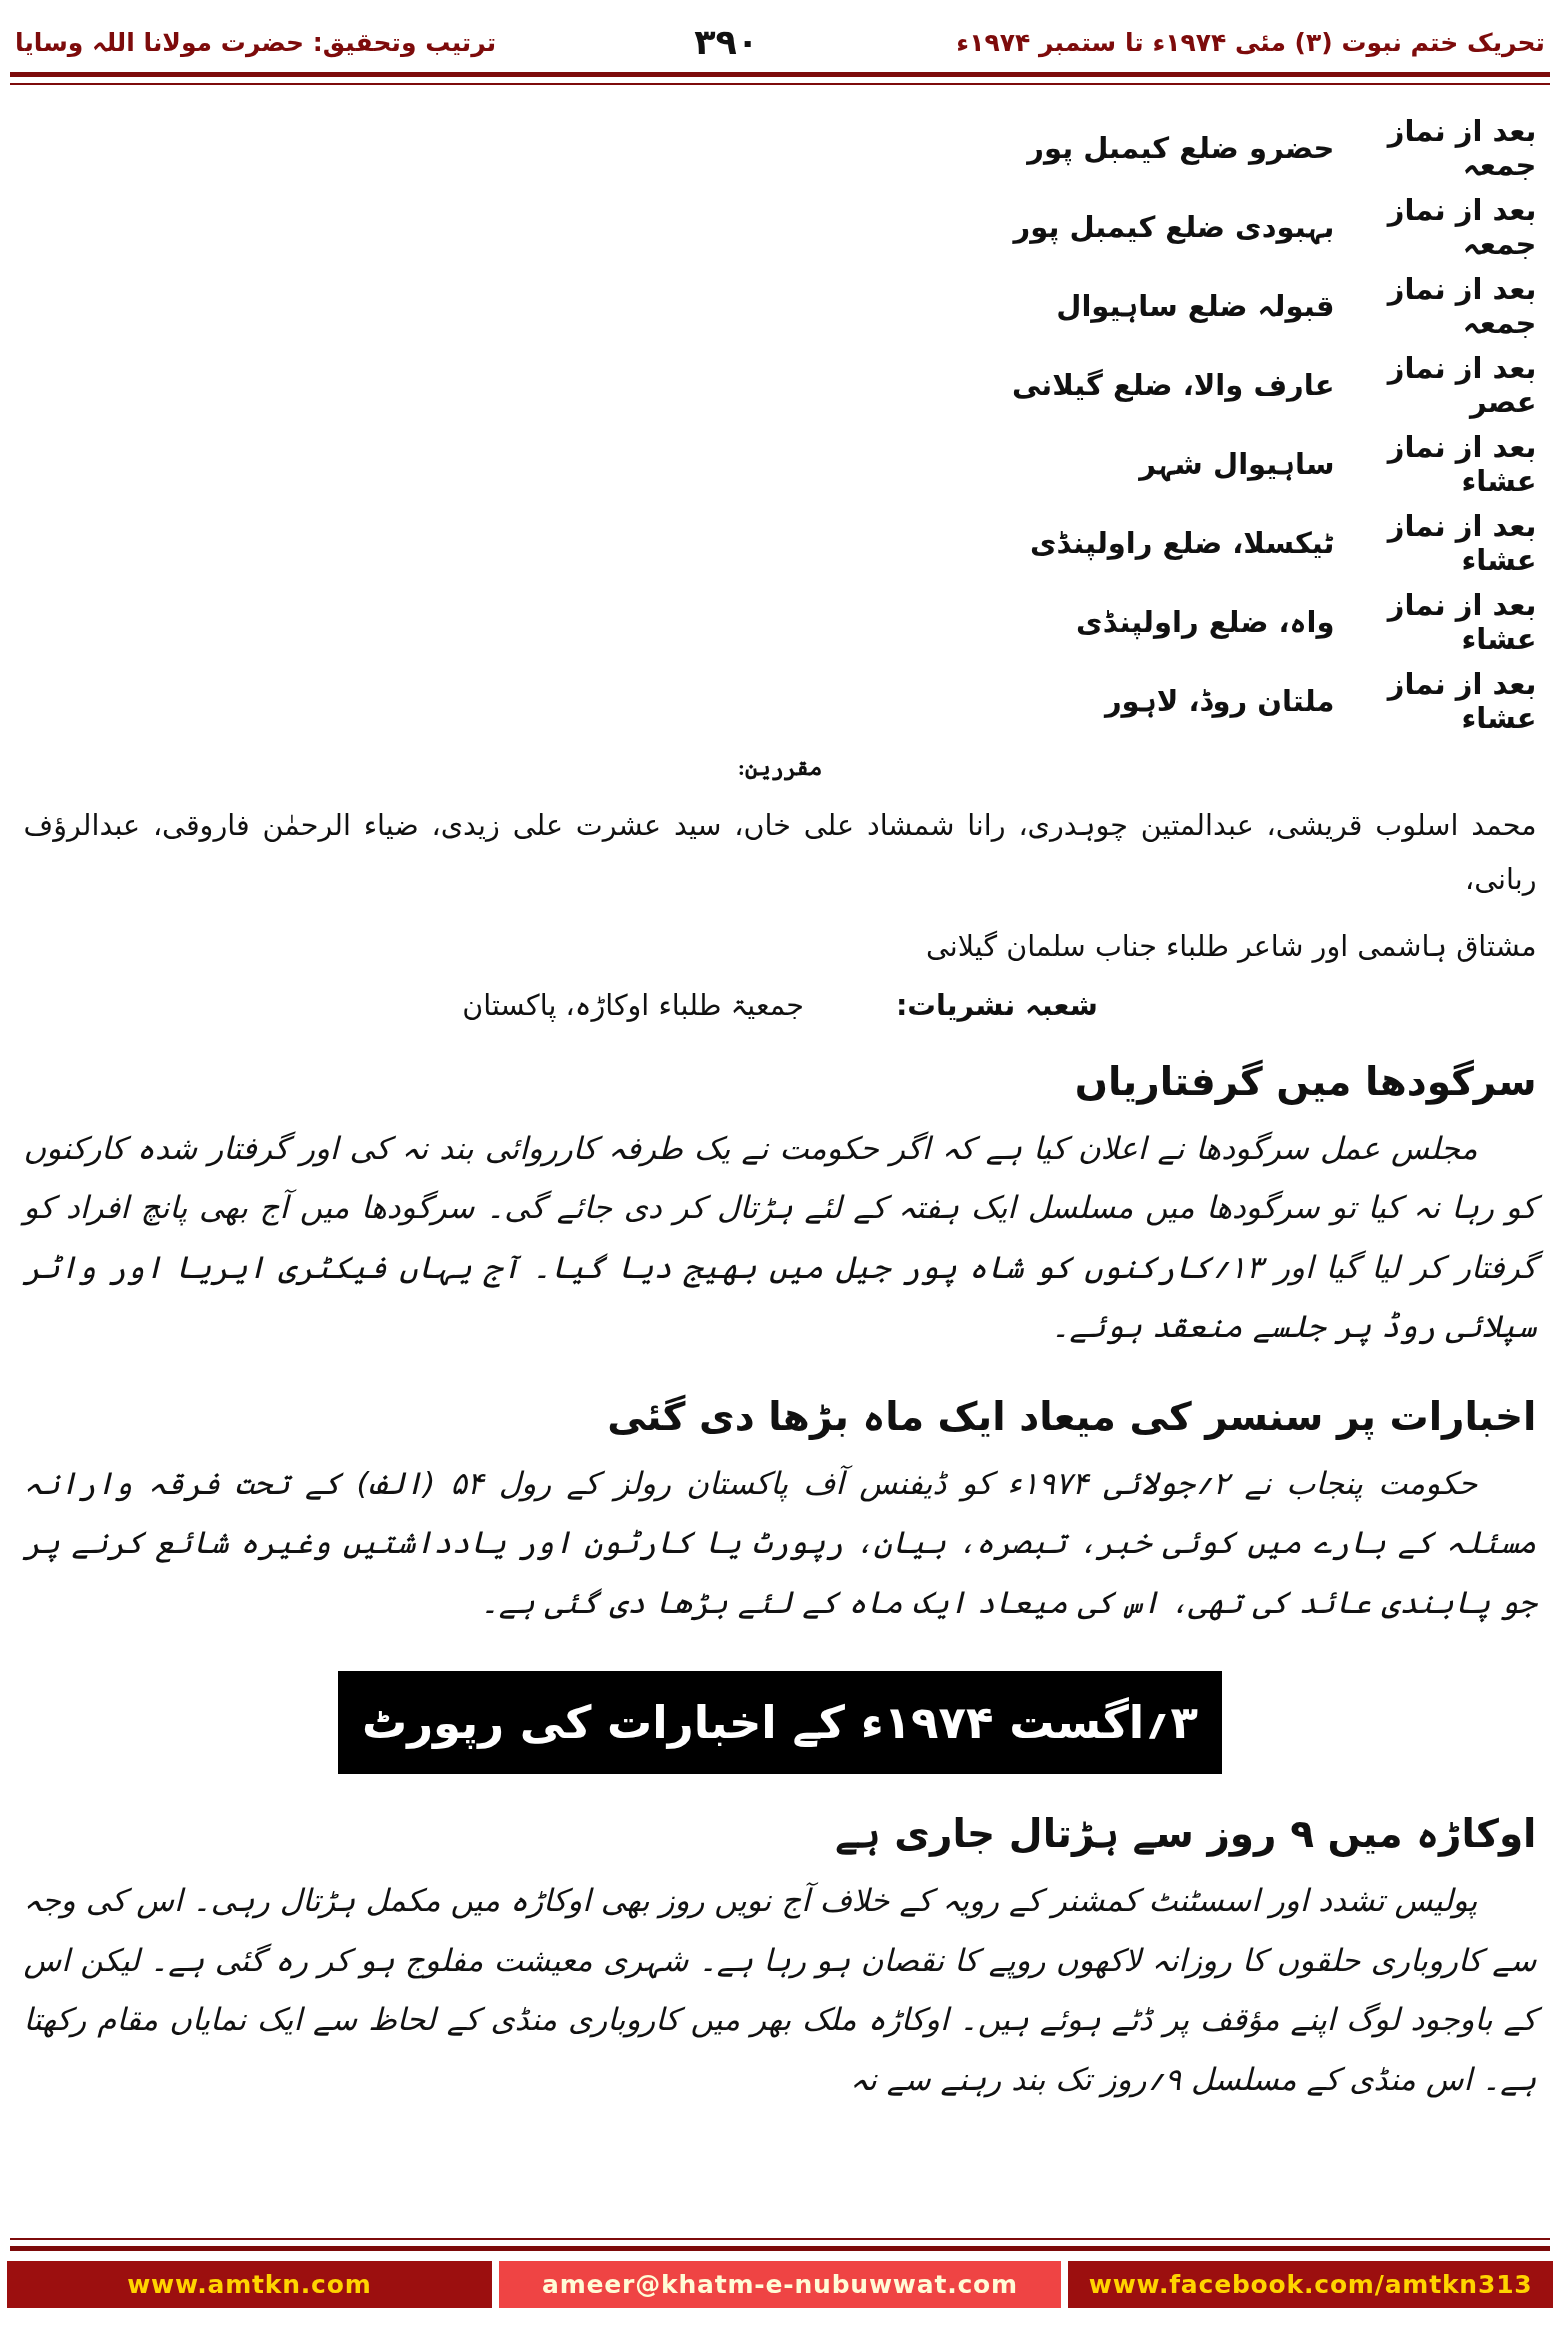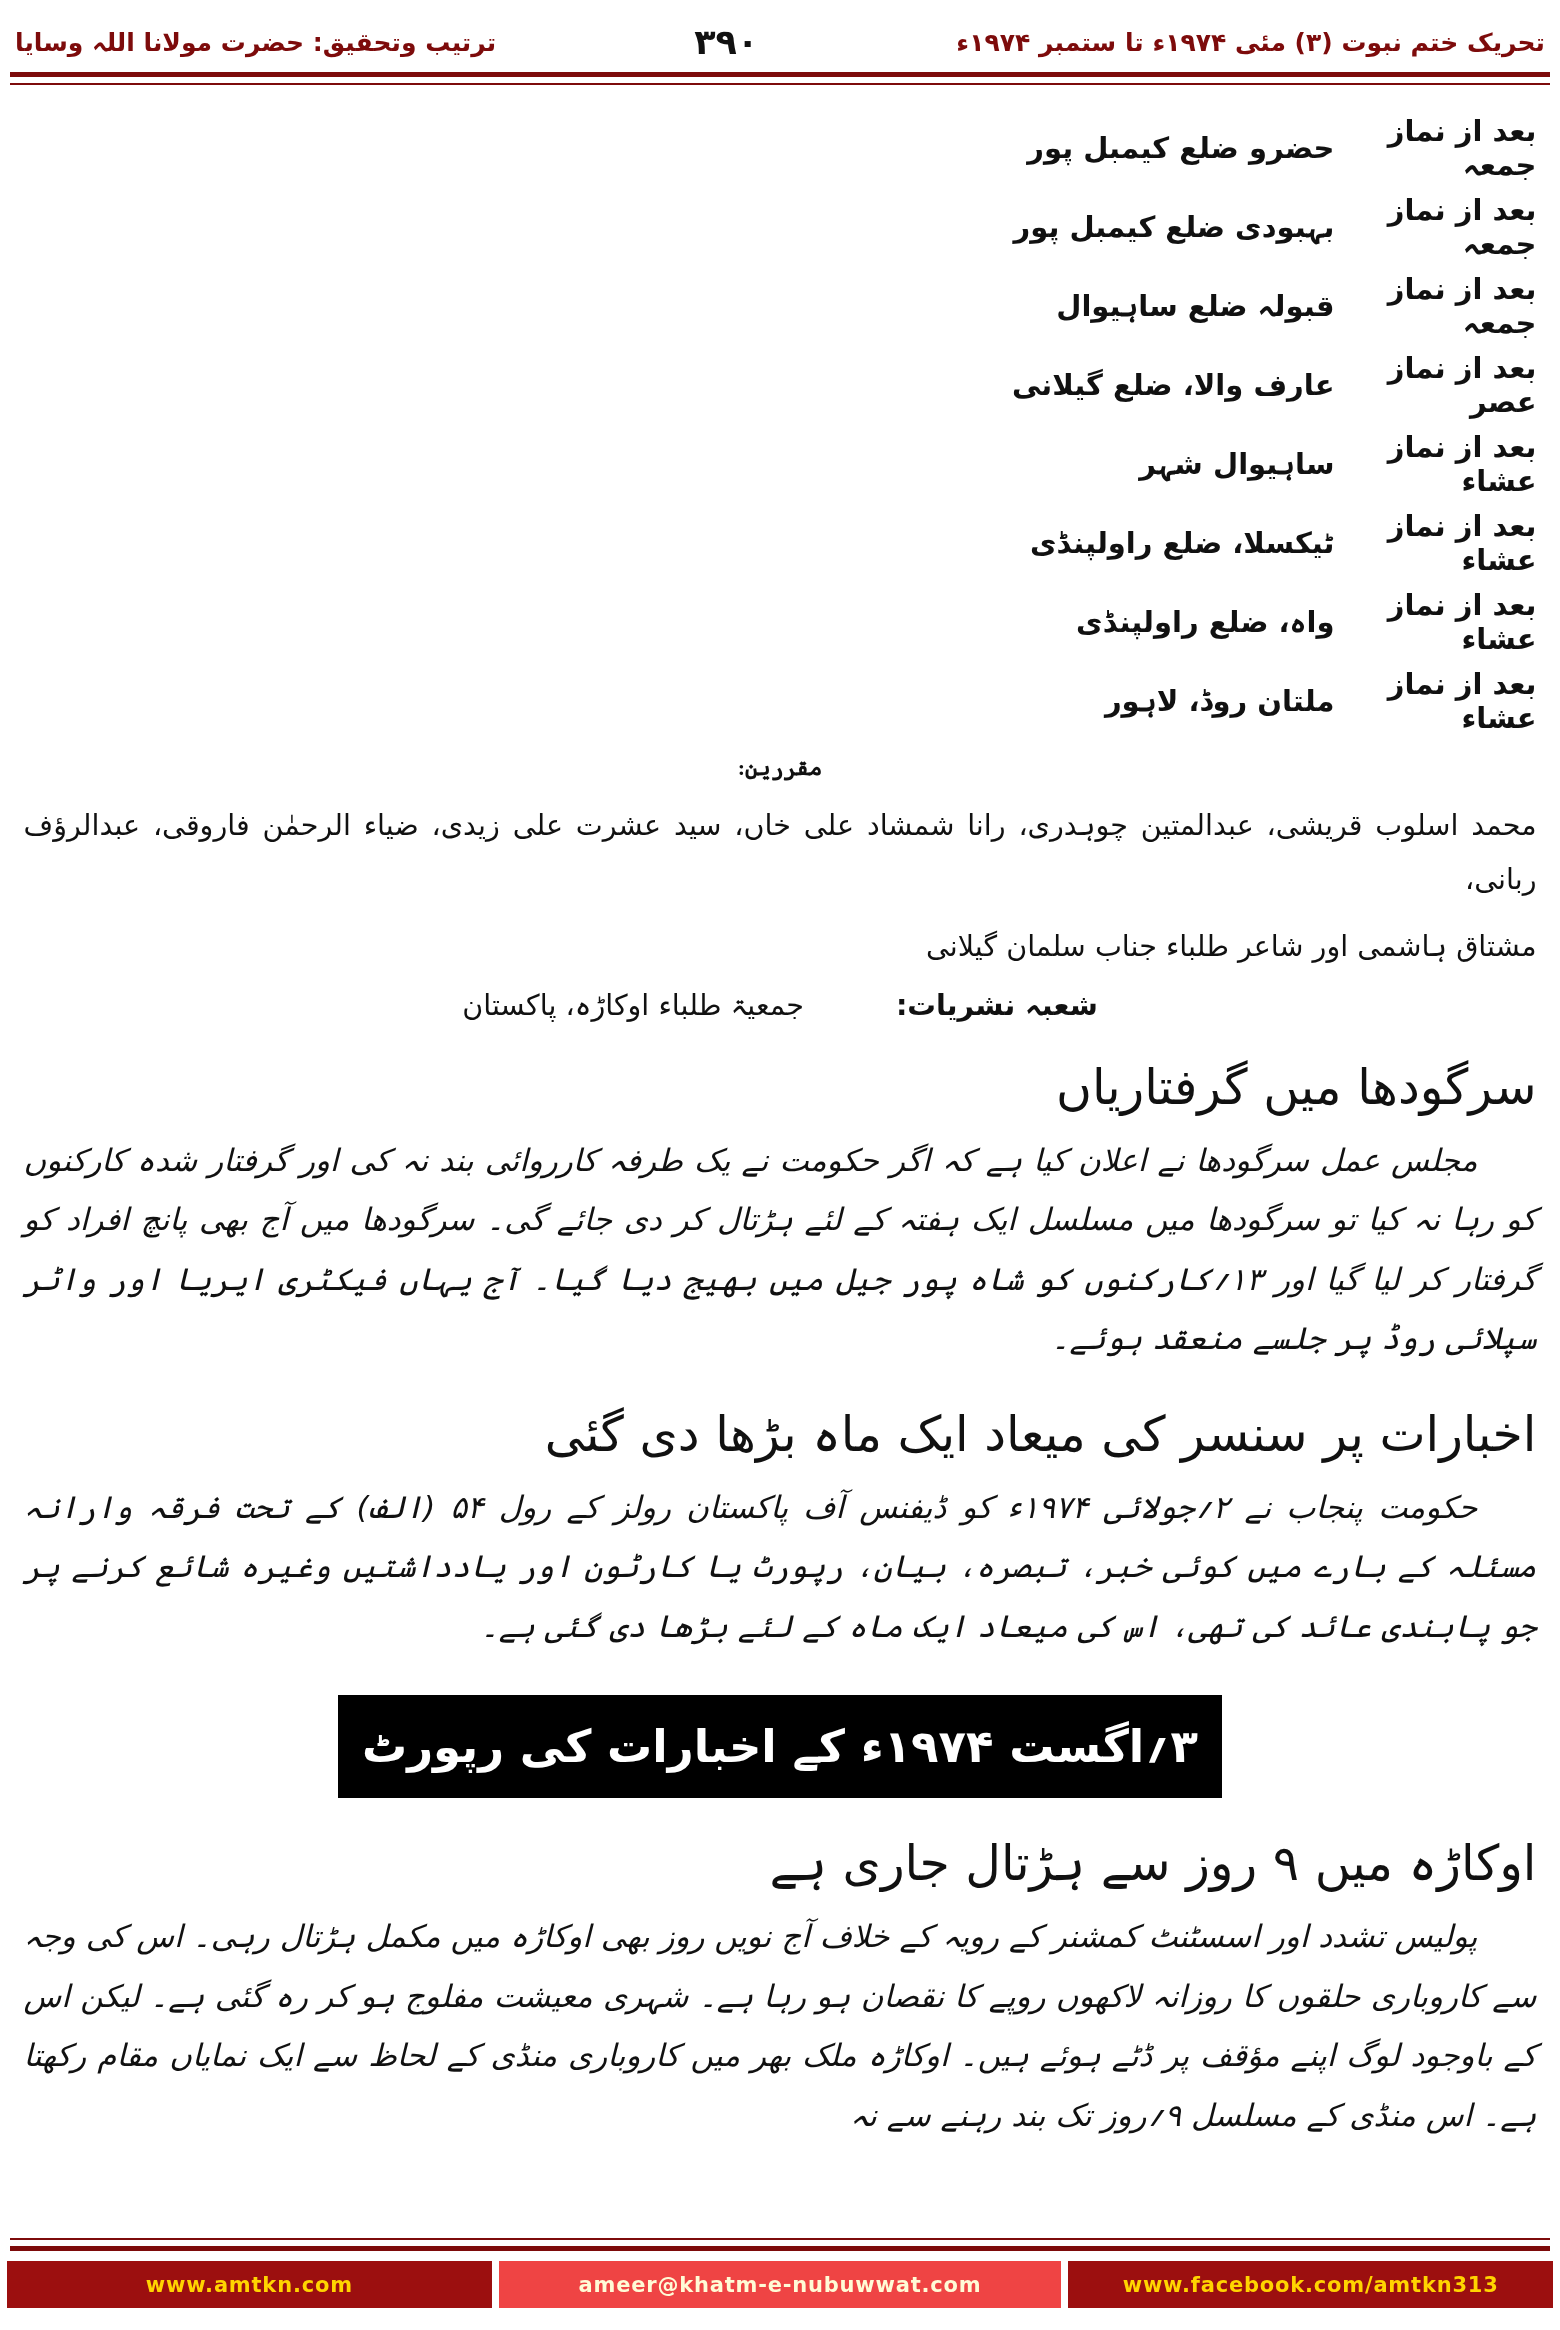--- a/index.html
+++ b/index.html
@@ -85,22 +85,22 @@
     justify-content: center;
     gap: 92px;
     font-size: 28.6px;
     margin-top: 25px;
   }
   .broadcast-label { font-weight: bold; }
 
   
   .section { margin: 0 23.5px; color: #111; }
   .section-heading {
-    font-size: 49px;
-    font-weight: normal;
+    font-size: 39px;
+    font-weight: bold;
     margin: 37px 0 15px 0;
     text-align: right;
   }
   .section-body {
     font-size: 31px;
     line-height: 1.92;
     text-align: justify;
     text-indent: 59px;
     font-style: italic;
   }
@@ -127,21 +127,21 @@
     direction: ltr;
     display: flex;
     gap: 6.7px;
     padding: 0 6.7px;
   }
   .footer-bar {
     height: 47px;
     display: flex;
     align-items: center;
     justify-content: center;
-    font-size: 21px;
+    font-size: 25px;
     font-weight: bold;
     letter-spacing: 0.8px;
   }
   .footer-bar.red   { background: #9c0f0f; color: #ffd400; flex: 1 1 31%; }
   .footer-bar.black { background: #ef4444; color: #fffbd6; flex: 1 1 36%; }
 </style>
 </head>
 <body>
 
 <div class="page">

